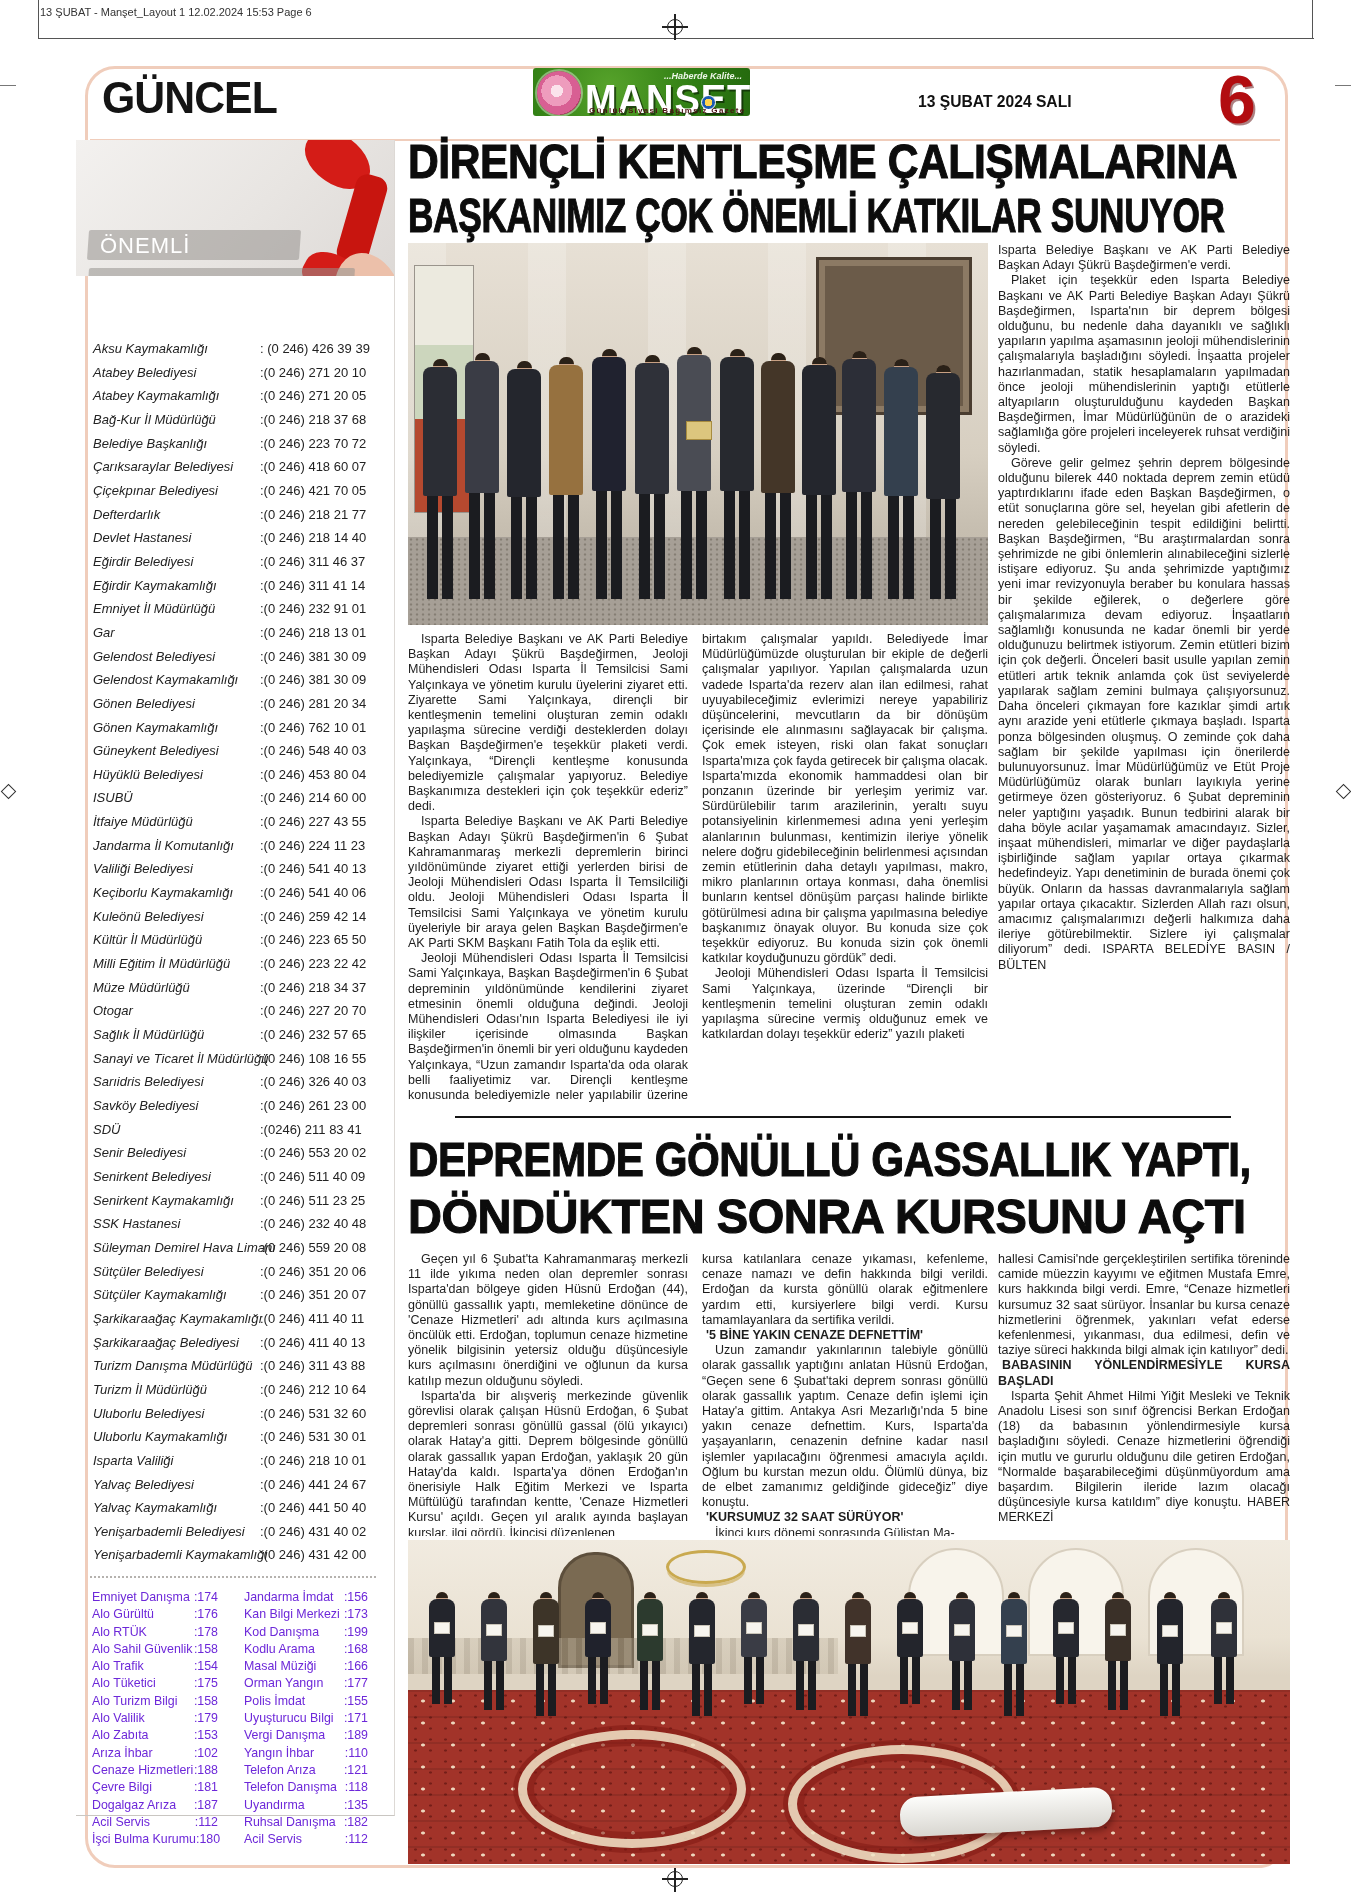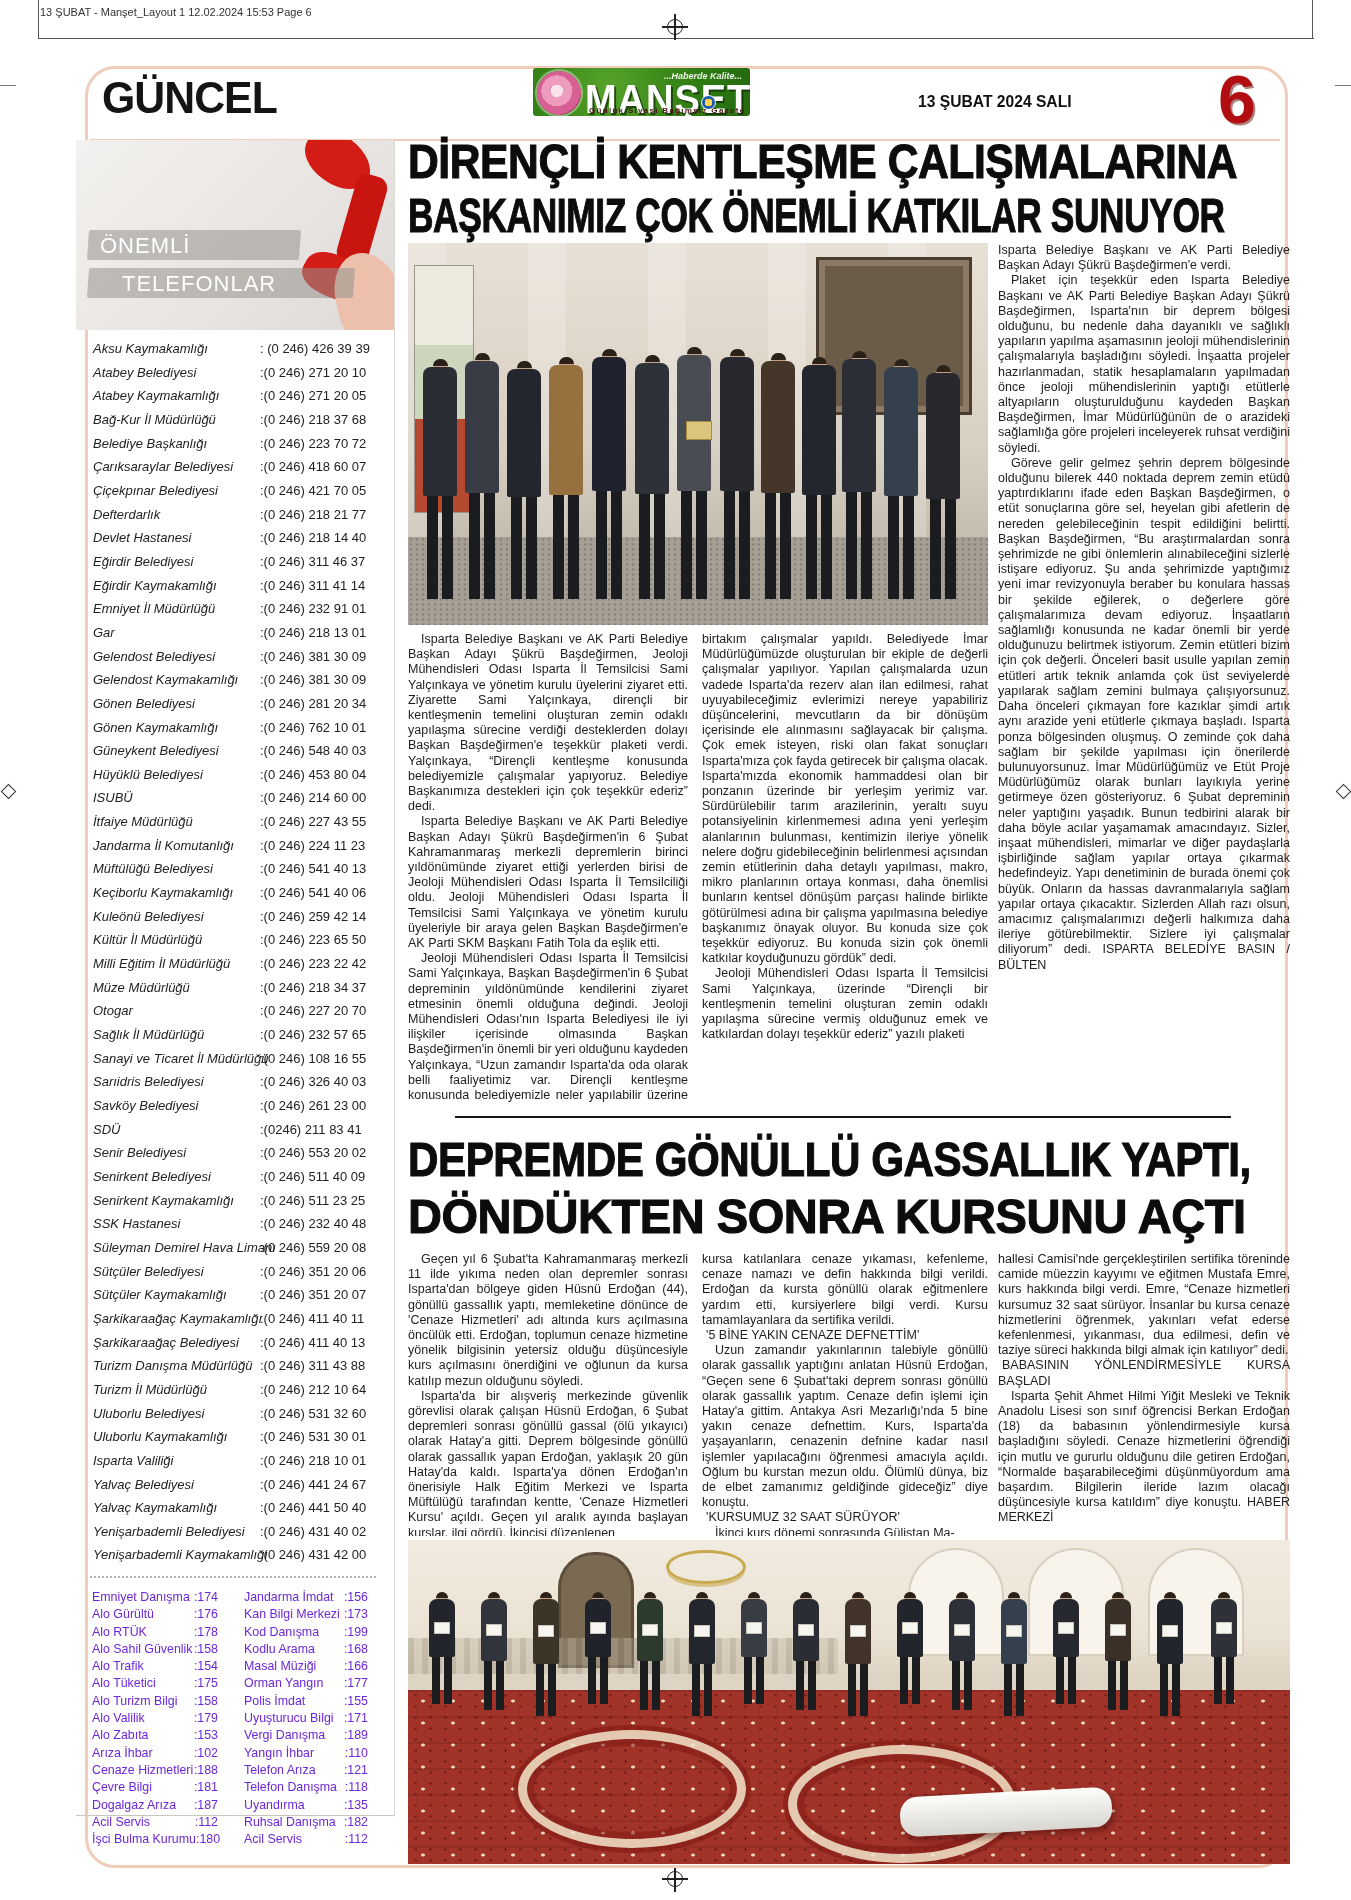--- a/index.html
+++ b/index.html
@@ -37,21 +37,21 @@
              box-shadow:0 0 0 2px rgba(255,255,255,.4);}
   .logo-city{position:absolute;left:2px;top:48px;background:#d01318;color:#fff;font-size:10.5px;
              font-weight:bold;padding:1px 5px;letter-spacing:.5px;}
   .logo-tag-bottom{position:absolute;bottom:1px;left:56px;font-size:8px;font-weight:bold;
                    color:#4b1212;letter-spacing:1.3px;}
   .logo-badge{position:absolute;right:34px;bottom:6px;width:13px;height:13px;border-radius:50%;
               background:radial-gradient(circle,#ffd54d 0 40%,#1c5bb0 40%);border:1px solid #fff;}
   
   .sidebar-box{position:absolute;left:76px;top:140px;width:318px;height:1675px;
                border-right:1px solid #ddd9d5;border-bottom:1px solid #c9c6c2;}
-  .sb-img{position:absolute;left:76px;top:140px;width:318px;height:190px;overflow:hidden;
+  .sb-img{position:absolute;left:76px;top:140px;width:318px;height:136px;overflow:hidden;
           background:linear-gradient(135deg,#f3f1ef 0%,#e8e5e2 55%,#ddd9d6 100%);}
   .sb-band{position:absolute;height:30px;background:rgba(150,146,142,.55);border-radius:2px;}
   .sb-band1{top:90px;left:12px;width:212px;transform:skewX(-4deg);}
   .sb-band2{top:128px;left:12px;width:266px;transform:skewX(-4deg);}
   .sb-t1{position:absolute;top:93px;left:24px;font-size:22px;color:#fff;letter-spacing:1px;}
   .sb-t2{position:absolute;top:131px;left:46px;font-size:22px;color:#fff;letter-spacing:1px;}
   .sb-phone{position:absolute;right:-14px;top:-8px;width:150px;height:210px;}
   .ph-ear{position:absolute;right:34px;top:4px;width:72px;height:48px;background:#d41c17;
           border-radius:45% 55% 50% 50%;transform:rotate(35deg);}
   .ph-bar{position:absolute;right:30px;top:42px;width:32px;height:92px;background:#c8150f;
@@ -73,21 +73,21 @@
   .hl{position:absolute;font-weight:bold;color:#0c0c0c;white-space:nowrap;
       transform-origin:left top;-webkit-text-stroke:1.1px #0c0c0c;letter-spacing:-.5px;}
   .hl1a{left:408px;top:133px;font-size:49px;transform:scaleX(.87);}
   .hl1b{left:408px;top:187px;font-size:49px;transform:scaleX(.72);}
   .sep2{position:absolute;left:455px;top:1116px;width:776px;height:2px;background:#151515;}
   .hl2a{left:408px;top:1131px;font-size:49px;transform:scaleX(.86);}
   .hl2b{left:408px;top:1188px;font-size:49px;transform:scaleX(.96);}
   .col{position:absolute;font-size:12.5px;line-height:15.2px;text-align:justify;color:#1d1d1d;overflow:hidden;}
   .col p{margin:0;text-indent:13px;}
   .col p.cont{text-indent:0;}
-  .col p.sub{font-weight:normal;text-indent:4px;}
+  .col p.sub{font-weight:bold;text-indent:4px;}
   .a1c1{left:408px;top:632px;width:280px;height:472px;}
   .a1c2{left:702px;top:632px;width:286px;height:472px;}
   .a1c3{left:998px;top:243px;width:292px;height:861px;}
   .a2c1{left:408px;top:1252px;width:280px;height:284px;}
   .a2c2{left:702px;top:1252px;width:286px;height:284px;}
   .a2c3{left:998px;top:1252px;width:292px;height:284px;}
   
   .photo1{position:absolute;left:408px;top:243px;width:580px;height:382px;overflow:hidden;
           background:linear-gradient(180deg,#e7e0d5 0%,#d7cfc1 55%,#c6beb0 75%,#bdb5a7 100%);}
   .ph1-cols{position:absolute;inset:0;background:repeating-linear-gradient(90deg,rgba(255,255,255,.22) 0 38px,transparent 38px 120px);}
@@ -268,21 +268,21 @@
   </li>
     <li class="phone-row">
     <span class="pname">İtfaiye Müdürlüğü</span>
     <span class="pnum">:(0 246) 227 43 55</span>
   </li>
     <li class="phone-row">
     <span class="pname">Jandarma İl Komutanlığı</span>
     <span class="pnum">:(0 246) 224 11 23</span>
   </li>
     <li class="phone-row">
-    <span class="pname">Müftülüğü Belediyesi</span>
+    <span class="pname">Valiliği Belediyesi</span>
     <span class="pnum">:(0 246) 541 40 13</span>
   </li>
     <li class="phone-row">
     <span class="pname">Keçiborlu Kaymakamlığı</span>
     <span class="pnum">:(0 246) 541 40 06</span>
   </li>
     <li class="phone-row">
     <span class="pname">Kuleönü Belediyesi</span>
     <span class="pnum">:(0 246) 259 42 14</span>
   </li>

